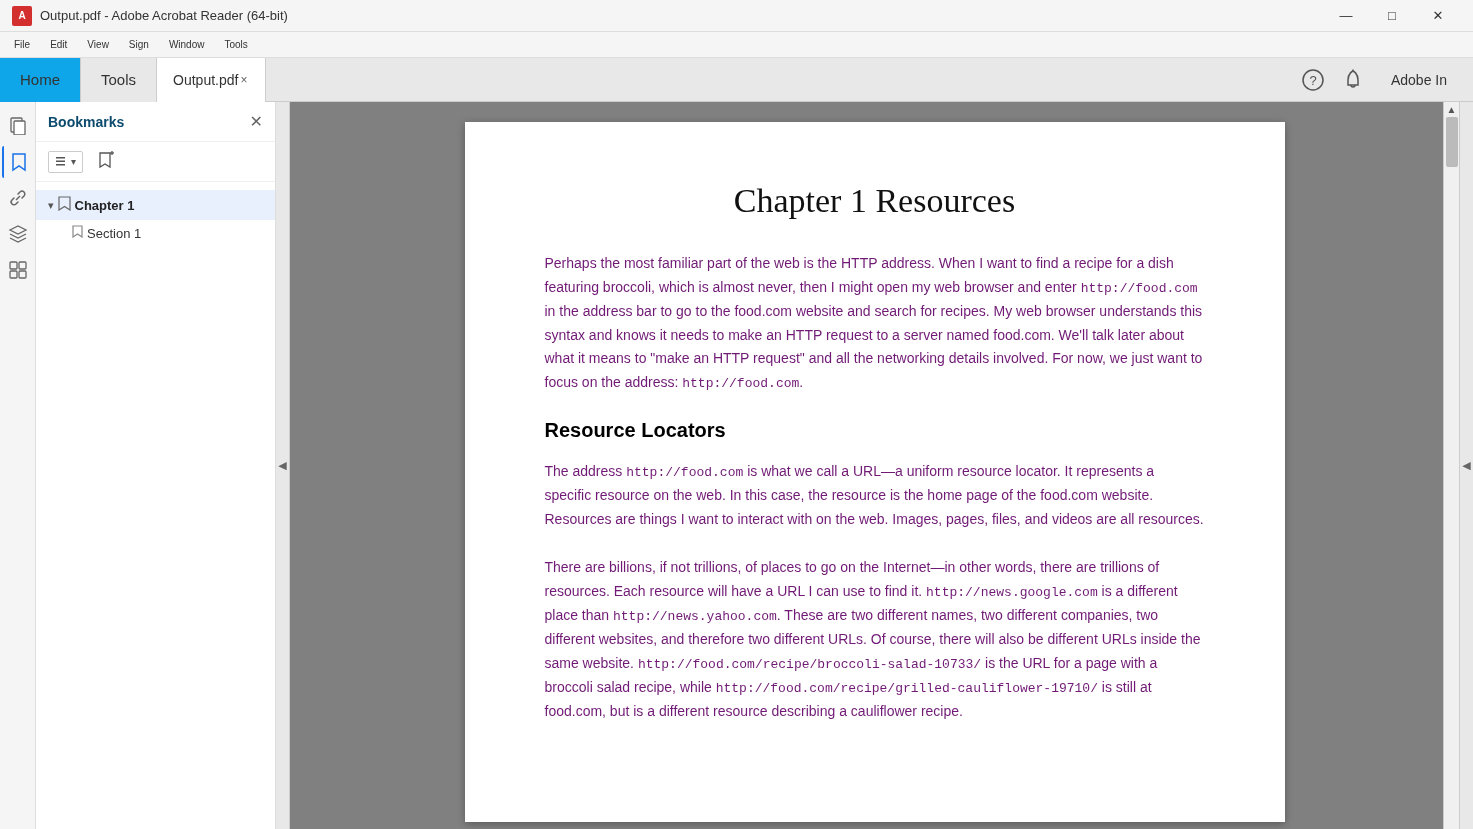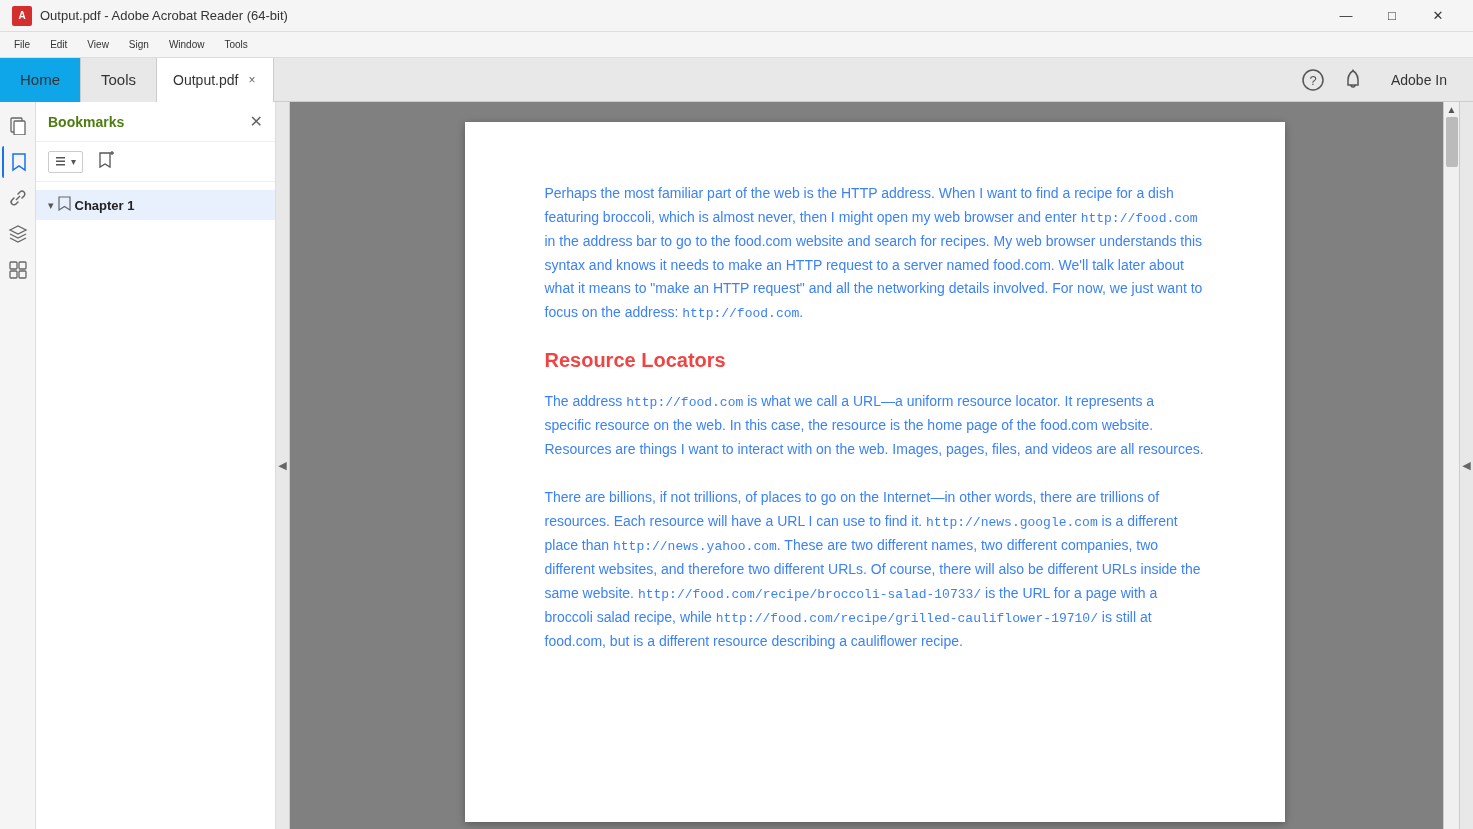--- a/index.html
+++ b/index.html
@@ -50,21 +50,20 @@
       cursor: pointer;
       border-right: 1px solid #ccc;
     }
     .tab-home { background: #0ea5e9; font-weight: 400; }
     .tab-tools { background: #e8e8e8; font-weight: 400; }
     .tab-document {
       height: 44px;
       padding: 0 16px;
       display: flex;
       align-items: center;
-      gap: 8px;
       font-size: 14px;
       color: #333;
       background: white;
       border-right: 1px solid #ccc;
       cursor: pointer;
     }
     .tab-close-btn { font-size: 12px; color: #666; cursor: pointer; padding: 2px; }
     .tab-spacer { flex: 1; }
     .tab-bar-right { display: flex; align-items: center; gap: 8px; padding-right: 12px; }
     .help-icon, .bell-icon { width: 32px; height: 32px; display: flex; align-items: center; justify-content: center; color: #555; font-size: 18px; cursor: pointer; }
@@ -109,21 +108,21 @@
       display: flex;
       flex-direction: column;
     }
     .bookmarks-header {
       display: flex;
       align-items: center;
       justify-content: space-between;
       padding: 10px 12px;
       border-bottom: 1px solid #eee;
     }
-    .bookmarks-title { font-size: 14px; font-weight: 600; color: #4d7c0f; }
+    .bookmarks-title { font-size: 14px; font-weight: 600; color: #0c4a6e; }
     .bookmarks-close { font-size: 16px; color: #666; cursor: pointer; }
     .bookmarks-toolbar {
       display: flex;
       align-items: center;
       padding: 6px 12px;
       gap: 8px;
       border-bottom: 1px solid #eee;
     }
     .bm-tool-btn {
       display: flex;
@@ -199,28 +198,28 @@
       text-align: center;
       font-size: 34px;
       font-weight: 400;
       color: #111;
       margin-bottom: 32px;
       font-family: 'Times New Roman', serif;
     }
     .pdf-body-text {
       font-size: 14px;
       line-height: 1.7;
-      color: #3b82f6;
+      color: #701a75;
       margin-bottom: 24px;
       font-family: Arial, sans-serif;
     }
     .pdf-section-title {
       font-size: 20px;
       font-weight: 700;
-      color: #ef4444;
+      color: #000000;
       margin-bottom: 18px;
       font-family: Arial, sans-serif;
     }
     .pdf-code { font-family: 'Courier New', monospace; font-size: 13px; }
 
     
     .right-panel-handle {
       width: 14px;
       background: #e8e8e8;
       display: flex;
@@ -347,32 +346,41 @@
     <div class="bookmarks-tree">
       <div class="bookmark-chapter">
         <span class="bm-arrow">▾</span>
         <span class="bm-icon">
           <svg width="13" height="15" viewBox="0 0 13 15" fill="none">
             <path d="M1 1H12V14L6.5 10.5L1 14V1Z" stroke="#666" stroke-width="1.2" fill="none"></path>
           </svg>
         </span>
         <span class="bm-label">Chapter 1</span>
       </div>
+      <div class="bookmark-section">
+        <span class="bm-icon">
+          <svg width="11" height="13" viewBox="0 0 11 13" fill="none">
+            <path d="M1 1H10V12L5.5 9L1 12V1Z" stroke="#888" stroke-width="1.2" fill="none"></path>
+          </svg>
+        </span>
+        <span class="bm-section-label">Section 1</span>
+      </div>
     </div>
   </div>
 
   <div class="collapse-handle">
     <span>◀</span>
   </div>
 
   <div class="pdf-viewer">
 
     <div style="position:absolute; top:4px; right:2px; font-size:11px; color:#555; cursor:pointer;">▲</div>
 
     <div class="pdf-page">
+      <h1 class="pdf-chapter-title">Chapter 1  Resources</h1>
 
       <p class="pdf-body-text">Perhaps the most familiar part of the web is the HTTP address. When I want to find a recipe for a dish featuring broccoli, which is almost never, then I might open my web browser and enter <span class="pdf-code">http://food.com</span> in the address bar to go to the food.com website and search for recipes. My web browser understands this syntax and knows it needs to make an HTTP request to a server named food.com. We'll talk later about what it means to "make an HTTP request" and all the networking details involved. For now, we just want to focus on the address: <span class="pdf-code">http://food.com</span>.</p>
 
       <h2 class="pdf-section-title">Resource Locators</h2>
 
       <p class="pdf-body-text">The address <span class="pdf-code">http://food.com</span> is what we call a URL—a uniform resource locator. It represents a specific resource on the web. In this case, the resource is the home page of the food.com website. Resources are things I want to interact with on the web. Images, pages, files, and videos are all resources.</p>
 
       <p class="pdf-body-text">There are billions, if not trillions, of places to go on the Internet—in other words, there are trillions of resources. Each resource will have a URL I can use to find it. <span class="pdf-code">http://news.google.com</span> is a different place than <span class="pdf-code">http://news.yahoo.com</span>. These are two different names, two different companies, two different websites, and therefore two different URLs. Of course, there will also be different URLs inside the same website. <span class="pdf-code">http://food.com/recipe/broccoli-salad-10733/</span> is the URL for a page with a broccoli salad recipe, while <span class="pdf-code">http://food.com/recipe/grilled-cauliflower-19710/</span> is still at food.com, but is a different resource describing a cauliflower recipe.</p>
     </div>
 

